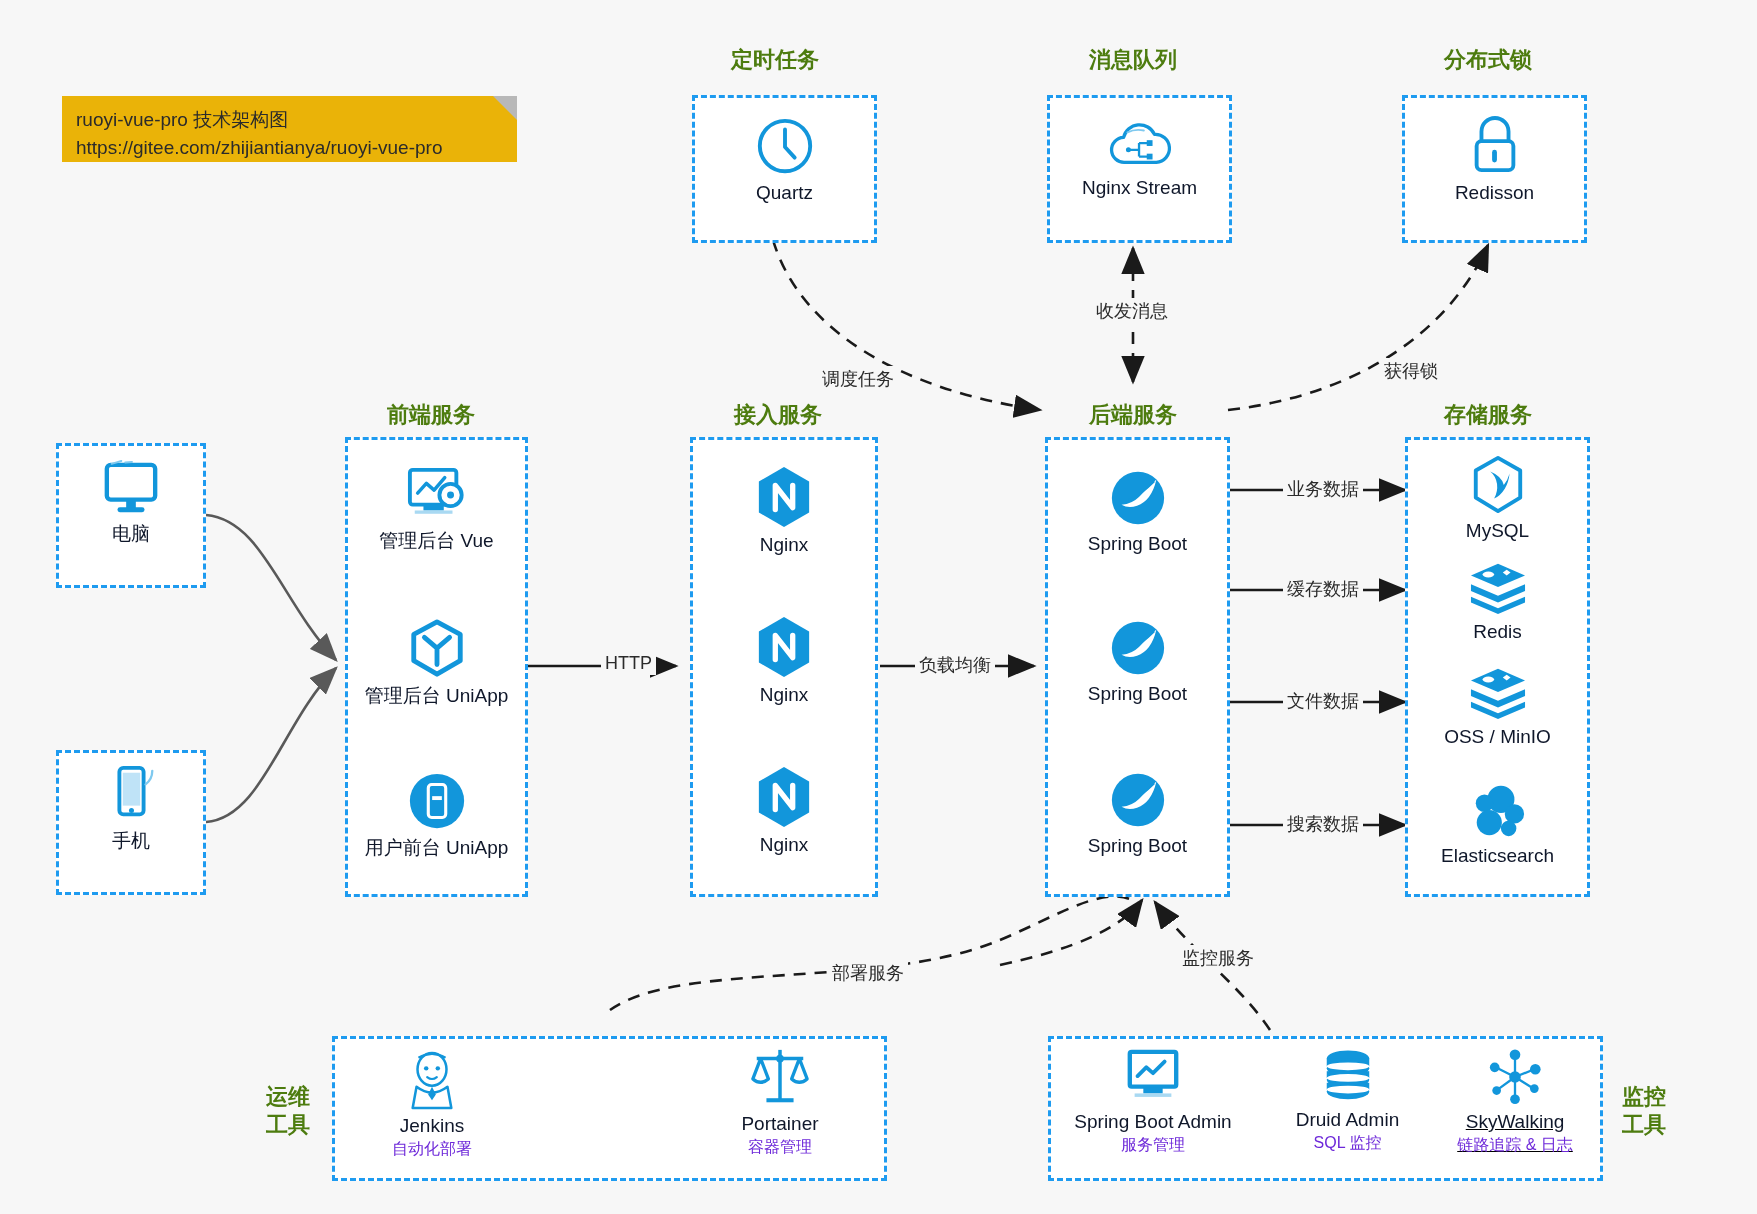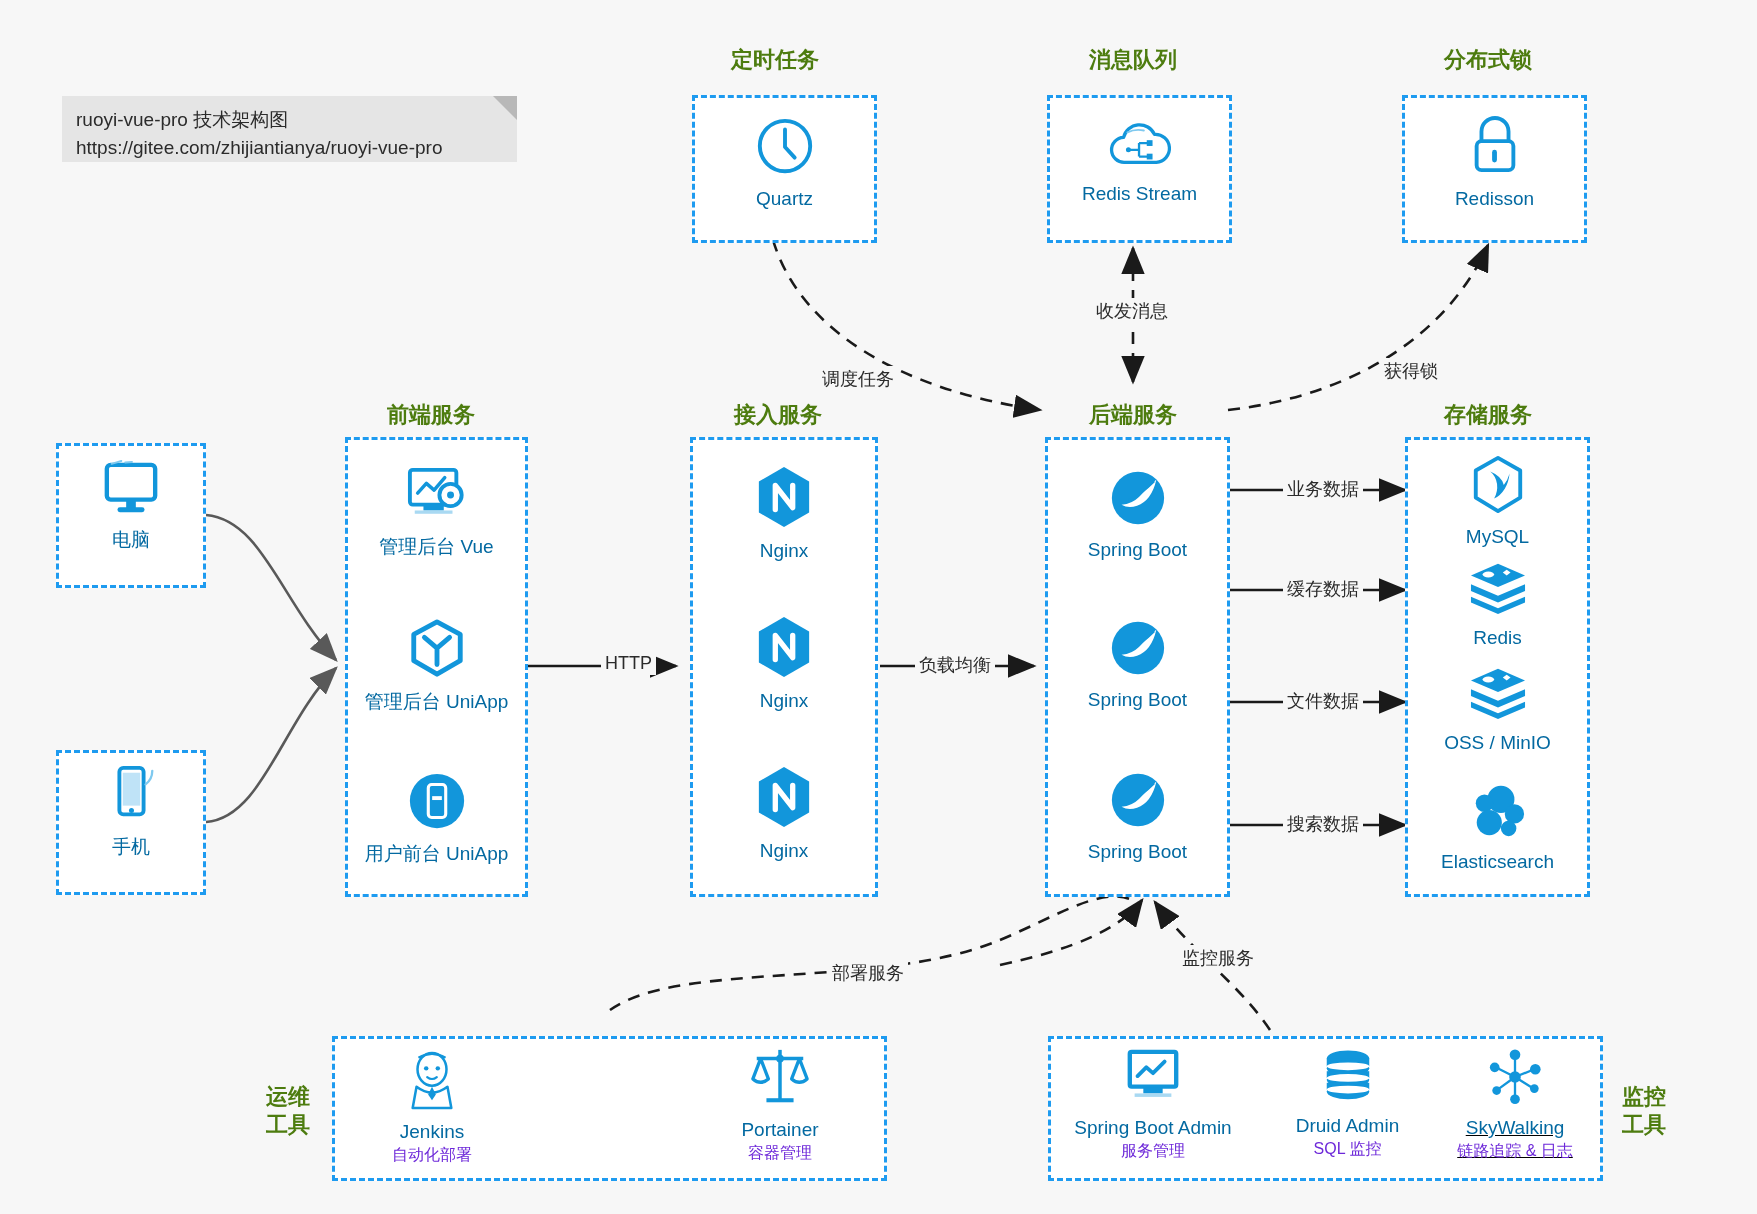--- a/index.html
+++ b/index.html
@@ -19,21 +19,21 @@
     position: absolute;
     left: 0; top: 0;
     width: 1757px; height: 1214px;
     pointer-events: none;
   }
   
   .note {
     position: absolute;
     left: 62px; top: 96px;
     width: 455px; height: 66px;
-    background: #e5e5e5;
+    background: #eab308;
     padding: 10px 14px 0 14px;
     font-size: 19px;
     color: #2b2b2b;
     line-height: 1.45;
     white-space: nowrap;
   }
   .note .fold {
     position: absolute;
     right: 0; top: 0;
     width: 0; height: 0;
@@ -62,22 +62,22 @@
   .node {
     position: absolute;
     display: flex;
     flex-direction: column;
     align-items: center;
     justify-content: flex-start;
     text-align: center;
   }
   .node .lbl {
     font-size: 19px;
-    color: #0369a1;
-    margin-top: 6px;
+    color: #0f172a;
+    margin-top: 0;
     line-height: 1.3;
     white-space: nowrap;
   }
   .node .lbl2 {
     font-size: 16px;
     color: #6d28d9;
     line-height: 1.3;
     white-space: nowrap;
   }
   .ic { display: block; }
@@ -211,21 +211,21 @@
     <span class="ic">
       <svg width="66" height="54" viewBox="0 0 68 56">
         <path d="M18 46 a13 13 0 0 1 -1 -26 a17 17 0 0 1 32 -3 a12 12 0 0 1 2 29 z" fill="none" stroke="#1296db" stroke-width="3.4" stroke-linejoin="round"></path>
         <path d="M23 33 L33 33 M33 26 L33 40 M33 26 L43 26 M33 40 L43 40" stroke="#1296db" stroke-width="2.4" fill="none"></path>
         <circle cx="22" cy="33" r="2.6" fill="#1296db"></circle>
         <rect cx="0" x="41" y="23" width="6" height="6" fill="#1296db"></rect>
         <rect x="41" y="37" width="6" height="6" fill="#1296db"></rect>
         <path d="M21 15 q8 -4 17 -2" stroke="#7fc9ef" stroke-width="2" fill="none" stroke-linecap="round"></path>
       </svg>
     </span>
-    <span class="lbl">Redis Stream</span>
+    <span class="lbl">Nginx Stream</span>
   </div>
 
   <div class="dbox" style="left:1402px; top:95px; width:185px; height:148px;"></div>
   <div class="node" style="left:1402px; top:115px; width:185px;">
     <span class="ic">
       <svg width="58" height="62" viewBox="0 0 60 64">
         <path d="M16 27 L16 17 a14 14 0 0 1 28 0 L44 27" fill="none" stroke="#1296db" stroke-width="4" stroke-linecap="round"></path>
         <rect x="11" y="27" width="38" height="30" rx="5" fill="none" stroke="#1296db" stroke-width="4"></rect>
         <rect x="27" y="36" width="5" height="13" rx="2.5" fill="#1296db"></rect>
       </svg>

